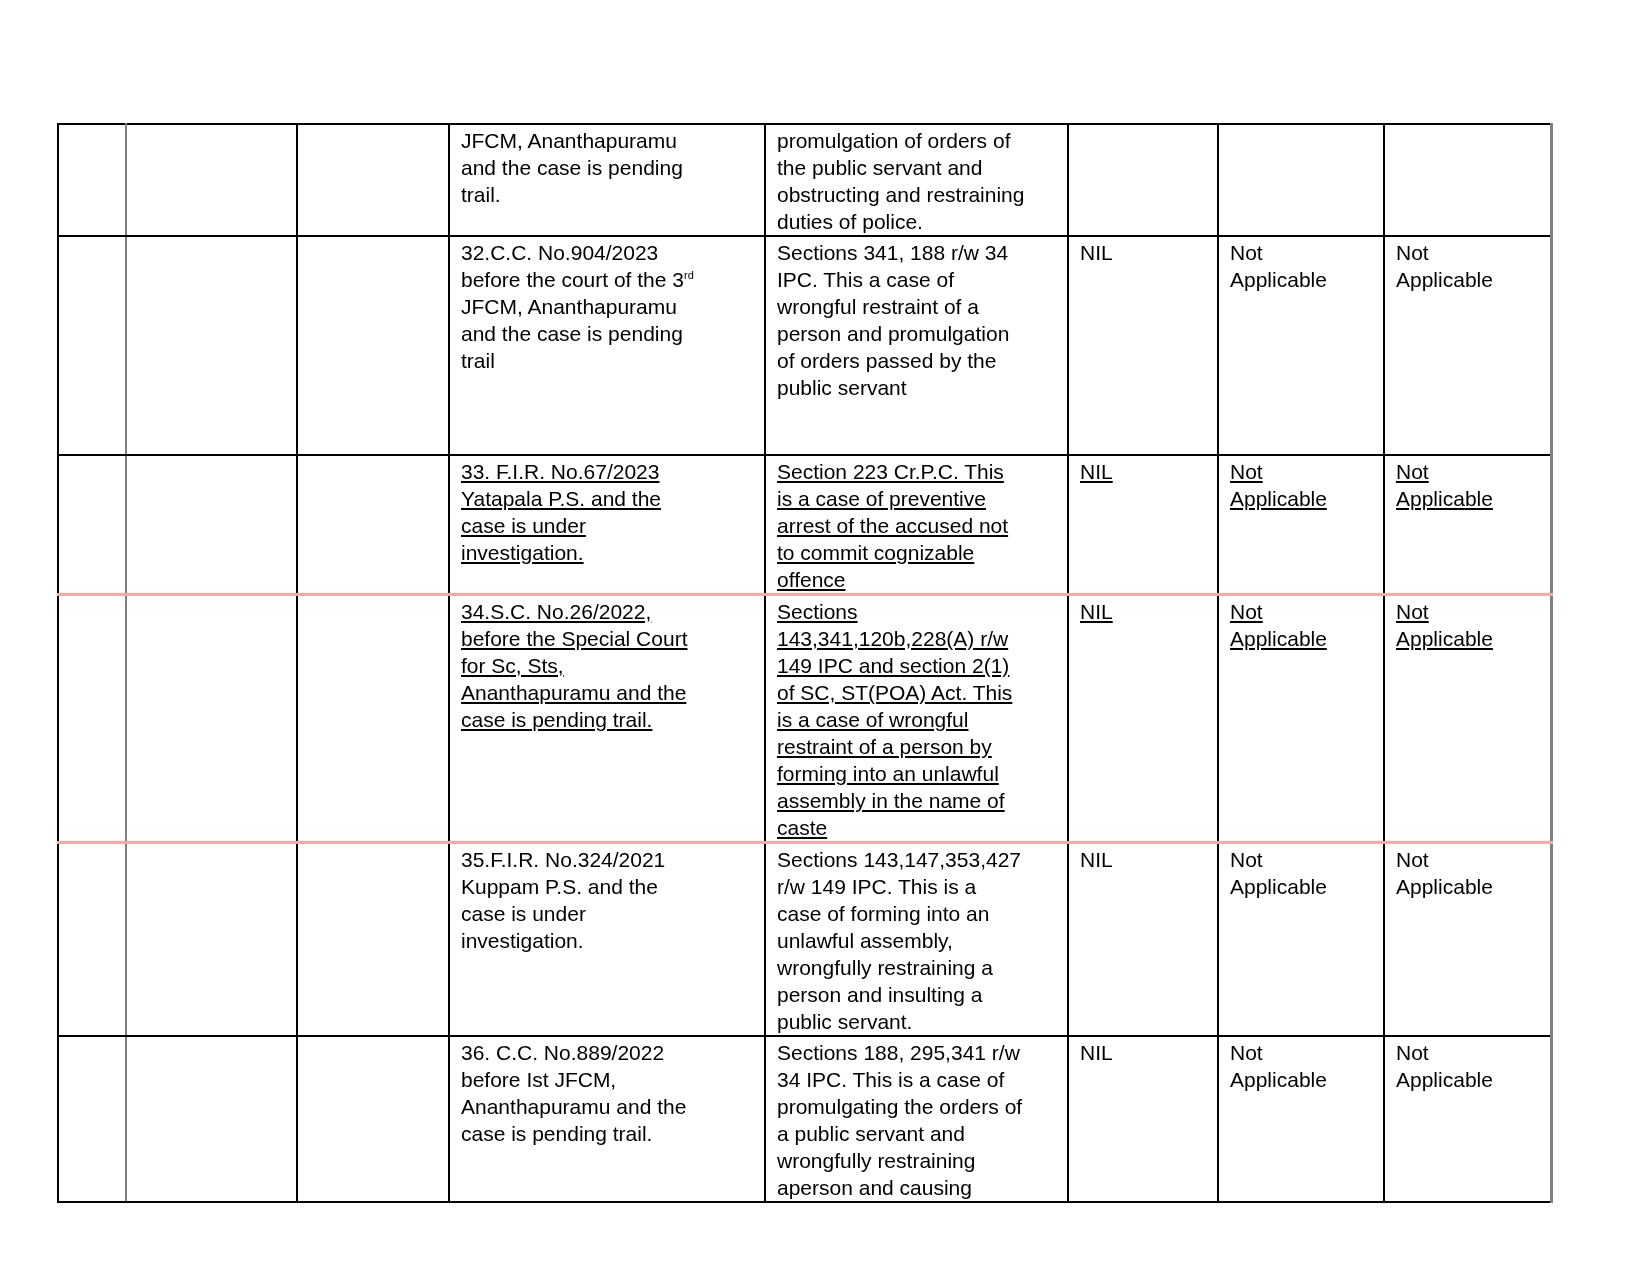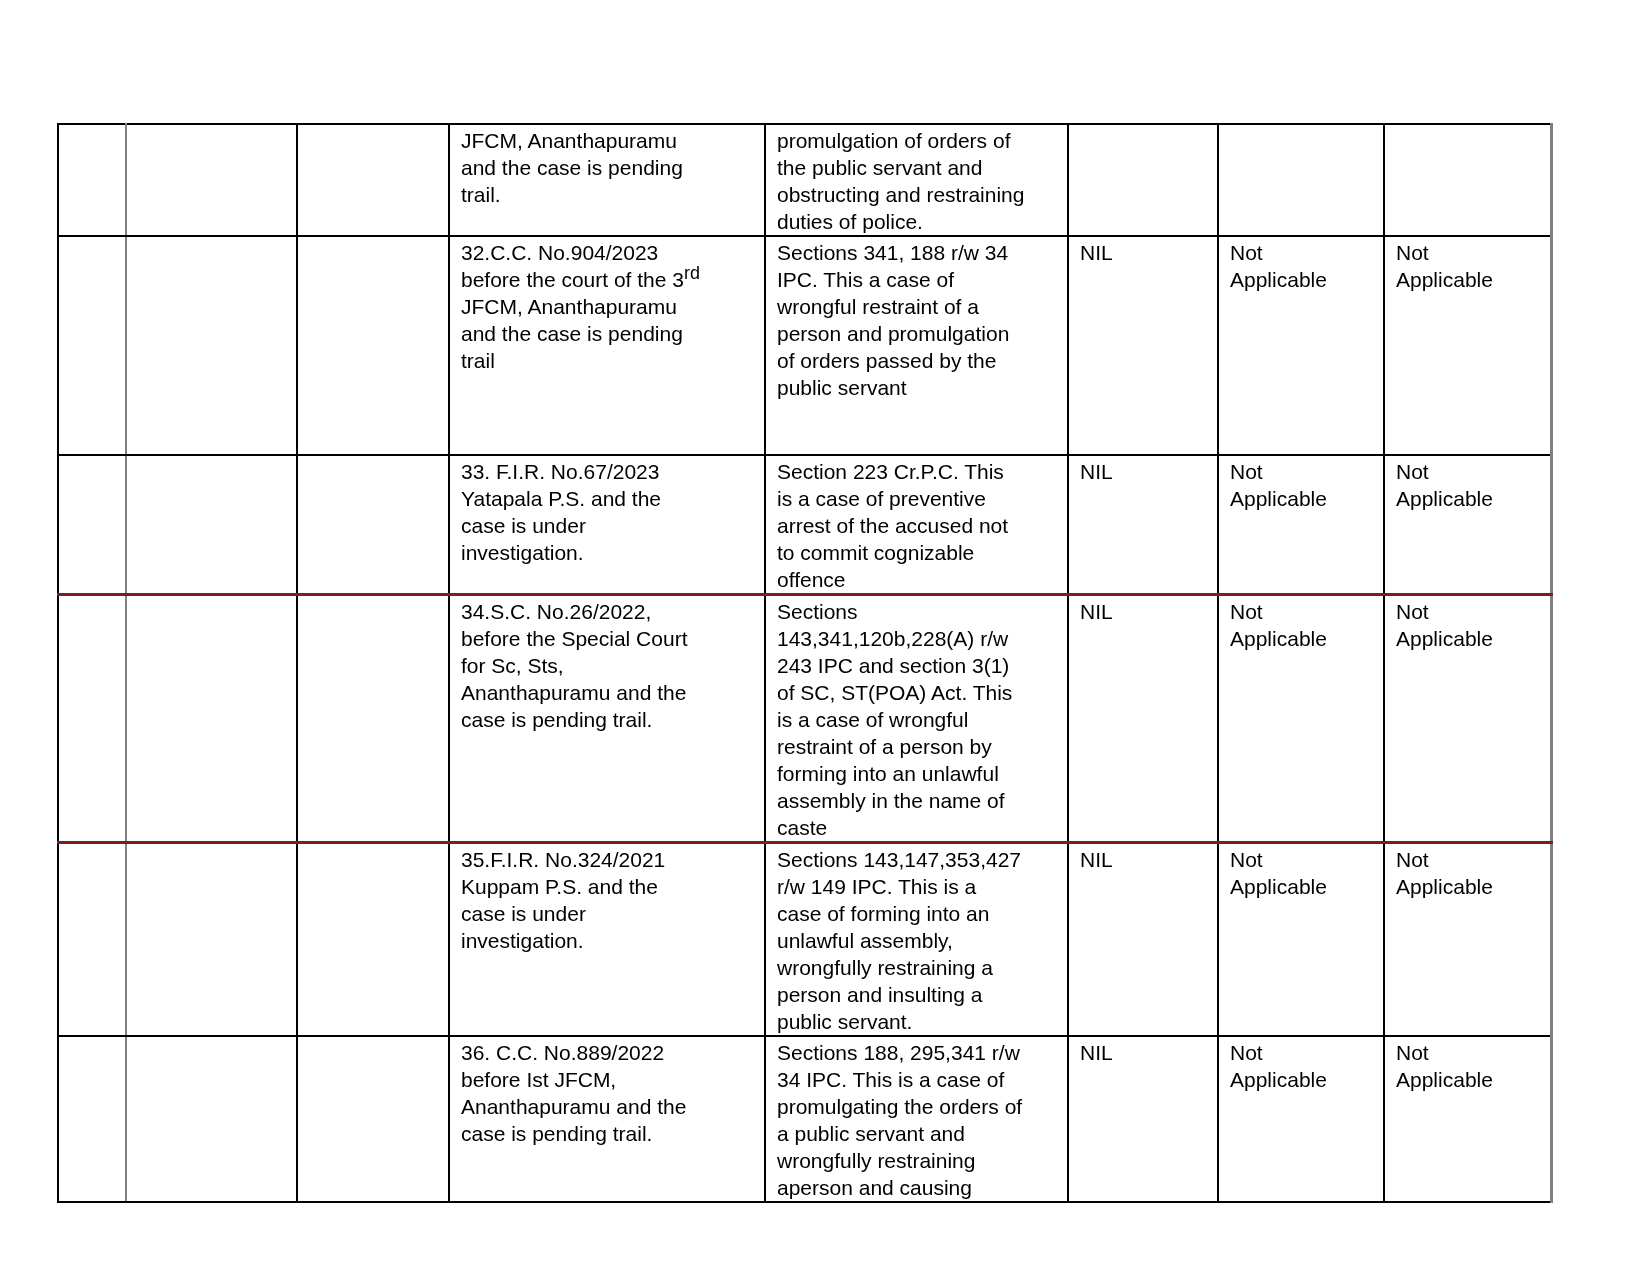--- a/index.html
+++ b/index.html
@@ -32,28 +32,29 @@
     white-space: pre-line;
     overflow: hidden;
     word-wrap: break-word;
   }
   
   .doc-table td.gray-right {
     border-right: 2px solid #808080;
   }
   
   .doc-table tr.gray-bottom td {
-    border-bottom: 3px solid #7f1d1d;
+    border-bottom: 3px solid #fca5a5;
+    text-decoration: underline;
   }
   
   .doc-table td.edge-right {
     border-right: 3px solid #808080;
   }
   .sup {
-    font-size: 18px;
+    font-size: 11px;
     line-height: 13px;
     position: relative;
     top: -8px;
   }
   .r0 { height: 105px; }
   .r1 { height: 219px; }
   .r2 { height: 135px; }
   .r3 { height: 245px; margin-left: 20px; }
   .r4 { height: 193px; padding-left: 45px; }
   .r5 { height: 160px; }
@@ -132,21 +133,21 @@
       <td class="gray-right"></td>
       <td></td>
       <td></td>
       <td>34.S.C. No.26/2022,
 before the Special Court
 for Sc, Sts,
 Ananthapuramu and the
 case is pending trail.</td>
       <td>Sections
 143,341,120b,228(A) r/w
-243 IPC and section 3(1)
+149 IPC and section 2(1)
 of SC, ST(POA) Act. This
 is a case of wrongful
 restraint of a person by
 forming into an unlawful
 assembly in the name of
 caste</td>
       <td>NIL</td>
       <td>Not
 Applicable</td>
       <td class="edge-right">Not

